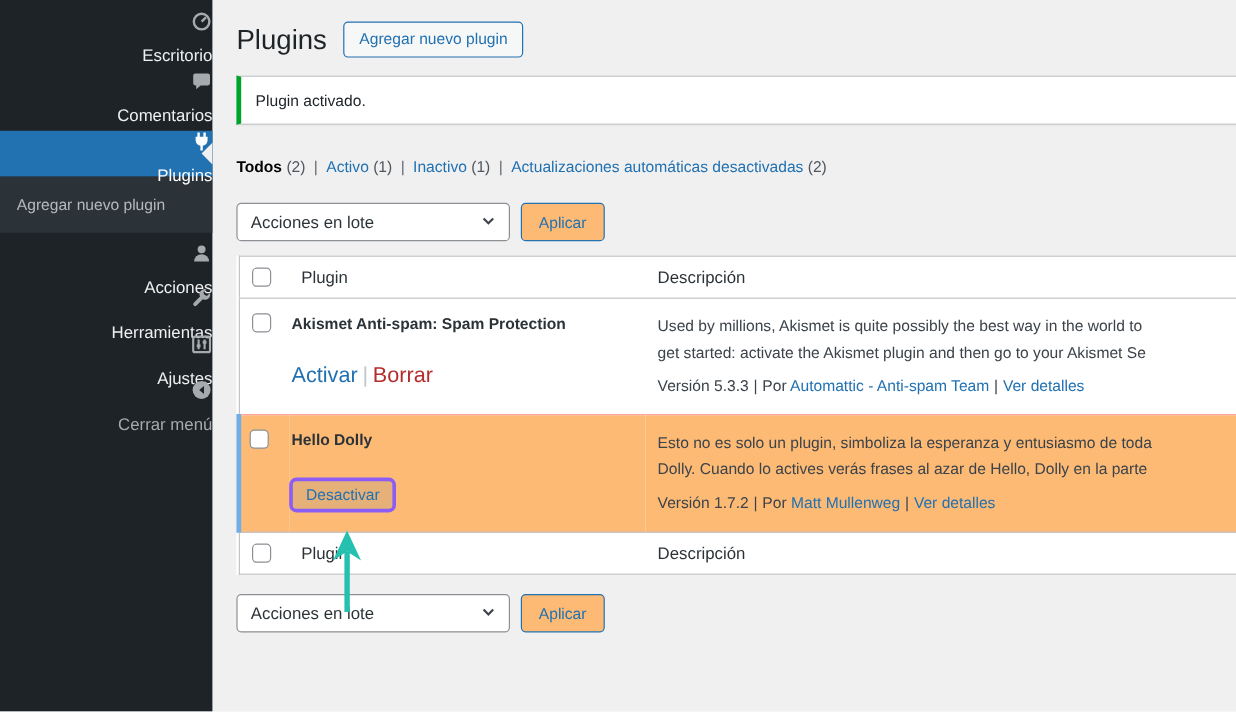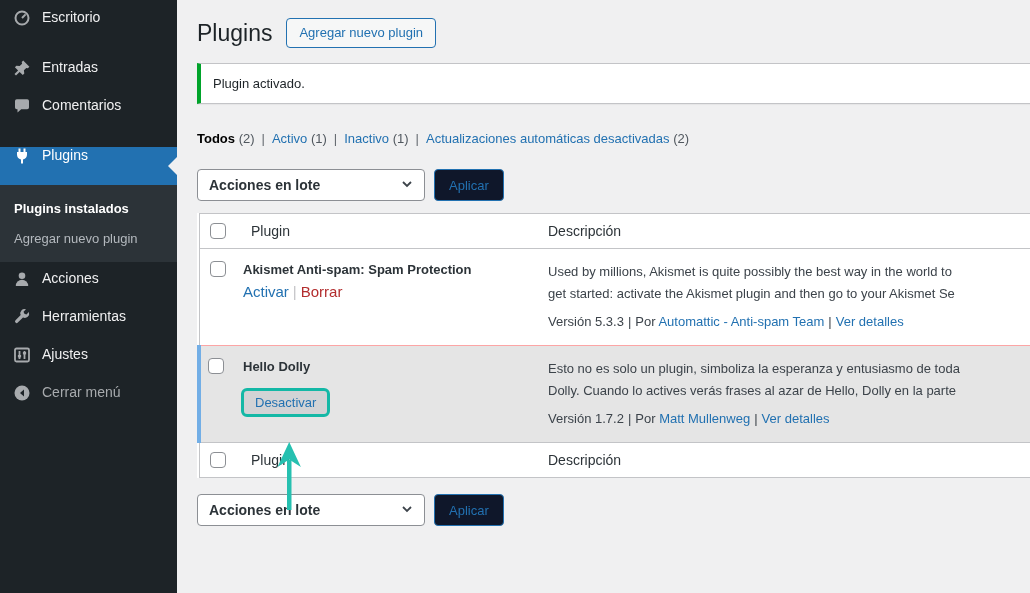--- a/index.html
+++ b/index.html
@@ -11,23 +11,24 @@
     font-family: "Liberation Sans", sans-serif;
     font-size: 13px; color: #3c434a;
   }
 
   
   .sidebar {
     position: absolute; left: 0; top: 0; bottom: 0; width: 177px;
     background: #1d2327; color: #f0f0f1; padding-top: 9px;
   }
   .menu-item {
-    height: 38px; display: flex; align-items: flex-start;
+    height: 38px; display: flex; align-items: flex-end;
     padding-left: 13px; gap: 11px; font-size: 14px; cursor: pointer;
     position: relative;
+    flex-direction: column;
   }
   .menu-item .ico { width: 18px; height: 18px; color: #a7aaad; flex: 0 0 18px; display: flex; }
   .menu-item.active { background: #2271b1; color: #fff; }
   .menu-item.active .ico { color: #fff; }
   .menu-item.active::after {
     content: ""; position: absolute; right: 0; top: 50%; margin-top: -9px;
     border: 9px solid transparent; border-right-color: #f0f0f1;
   }
   .menu-sep { height: 12px; }
   .submenu {
@@ -65,67 +66,67 @@
   .filter-links a { color: #2271b1; text-decoration: none; cursor: pointer; }
   .filter-links .current-filter { color: #000; font-weight: bold; }
   .filter-links .count { color: #50575e; font-weight: normal; }
   .filter-links .sep { color: #646970; margin: 0 7px; }
 
   .bulk-row { margin-top: 23px; display: flex; gap: 9px; align-items: center; }
   .select-box {
     width: 228px; height: 32px; background: #fff;
     border: 1px solid #8c8f94; border-radius: 4px;
     display: flex; align-items: center; justify-content: space-between;
-    padding: 0 10px 0 11px; font-size: 14px; color: #2c3338; cursor: pointer; font-weight: bold;
+    padding: 0 10px 0 11px; font-size: 14px; color: #2c3338; cursor: pointer;
   }
   .btn-apply {
-    background: #0f172a; color: #2271b1; border: 1px solid #2271b1;
+    background: #fdba74; color: #2271b1; border: 1px solid #2271b1;
     border-radius: 4px; height: 32px; padding: 0 14px; font-size: 13px; cursor: pointer;
     font-family: "Liberation Sans", sans-serif;
   }
 
   
   table.plugins {
     margin-top: 12px; border-collapse: collapse; table-layout: fixed;
     background: #fff; border: 1px solid #c3c4c7; width: 1160px;
   }
   table.plugins col.c-check { width: 42px; }
   table.plugins col.c-name  { width: 297px; }
   th, td { text-align: left; vertical-align: top; }
   tr.head-row td { padding: 9px 10px; font-size: 14px; color: #2c3338; }
   tr.head-row td.check-col { padding: 9px 0 0 10px; }
   tr.head-row.top td { border-bottom: 1px solid #c3c4c7; }
   tr.head-row.bottom td { border-top: 1px solid #c3c4c7; }
   tr.plugin-row td { padding: 12px 10px 16px 10px; }
   tr.plugin-row td.check-col { padding: 12px 0 0 10px; }
   tr.plugin-row td.name-col { padding-left: 2px; }
   tr.plugin-row.inactive td { border-bottom: 1px solid #fca5a5; }
-  tr.plugin-row.active td { background: #e5e5e5; }
+  tr.plugin-row.active td { background: #fdba74; }
   tr.plugin-row.active td.check-col { border-left: 4px solid #72aee6; padding-left: 7px; }
 
   .checkbox {
     width: 16px; height: 16px; background: #fff;
     border: 1px solid #8c8f94; border-radius: 4px; cursor: pointer;
   }
   .plugin-name { font-size: 13px; font-weight: bold; color: #2c3338; line-height: 18px; }
-  .row-actions { margin-top: 4px; font-size: 15px; line-height: 18px; }
+  .row-actions { margin-top: 24px; font-size: 18px; line-height: 18px; }
   .row-actions a { text-decoration: none; cursor: pointer; }
   .link-blue { color: #2271b1; }
   .link-red { color: #b32d2e; }
   .action-sep { color: #c3c4c7; margin: 0 4px; }
 
   .desc-line { margin: 0; font-size: 13px; line-height: 22px; color: #3c434a; white-space: nowrap; overflow: hidden; }
   .plugin-meta { margin-top: 9px; font-size: 13px; color: #3c434a; white-space: nowrap; }
   .plugin-meta a { color: #2271b1; text-decoration: none; cursor: pointer; }
   .meta-sep { color: #3c434a; margin: 0 4px; }
 
   
   .annotate-box {
-    display: inline-block; margin-top: 12px; margin-left: -2px;
-    padding: 4px 11px; border: 3px solid #14b8a6; border-radius: 6px;
+    display: inline-block; margin-top: 22px; margin-left: -2px;
+    padding: 4px 11px; border: 3px solid #8b5cf6; border-radius: 6px;
     background: rgba(125, 135, 145, 0.18);
   }
   .annotate-box a { font-size: 13px; }
 
   .annotation-arrow { position: absolute; left: 276px; top: 442px; width: 26px; height: 68px; pointer-events: none; z-index: 40; }
 
   .bottom-bulk { margin-top: 16px; }
 </style>
 </head>
 <body>
@@ -137,54 +138,45 @@
       <svg viewBox="0 0 18 18" width="18" height="18">
           <circle cx="9" cy="9" r="6.5" fill="none" stroke="currentColor" stroke-width="2"></circle>
           <path d="M9 9 L12.6 5.4" stroke="currentColor" stroke-width="2"></path>
         </svg>
     </span>
     <span>Escritorio</span>
   </div>
 
   <div class="menu-sep"></div>
 
+
+
+
   <div class="menu-item">
     <span class="ico">
       <svg viewBox="0 0 18 18" width="18" height="18">
-          <path fill="currentColor" d="M10.2 1.6 16.4 7.8 14.9 9.3 13.3 8.9 10.9 11.3 11.3 14.6 9.8 16.1 6.6 12.9 3 16.5 1.5 15 5.1 11.4 1.9 8.2 3.4 6.7 6.7 7.1 9.1 4.7 8.7 3.1z"></path>
-        </svg>
-    </span>
-    <span>Entradas</span>
-  </div>
-
-
-
-  <div class="menu-item">
-    <span class="ico">
-      <svg viewBox="0 0 18 18" width="18" height="18">
           <path fill="currentColor" d="M2 4 a1.8 1.8 0 0 1 1.8-1.8 h10.4 A1.8 1.8 0 0 1 16 4 v6.4 a1.8 1.8 0 0 1-1.8 1.8 H8.2 L4.5 15.4 v-3.2 H3.8 A1.8 1.8 0 0 1 2 10.4z"></path>
         </svg>
     </span>
     <span>Comentarios</span>
   </div>
 
   <div class="menu-sep"></div>
 
 
   <div class="menu-item active">
     <span class="ico">
       <svg viewBox="0 0 18 18" width="18" height="18">
           <path fill="currentColor" d="M5.5 1.5 h2 V5 h3 V1.5 h2 V5 H14 v2.5 a5 5 0 0 1-4 4.9 V16.5 H8 V12.4 A5 5 0 0 1 4 7.5 V5 h1.5z"></path>
         </svg>
     </span>
     <span>Plugins</span>
   </div>
 
   <div class="submenu">
-    <div class="submenu-item current">Plugins instalados</div>
     <div class="submenu-item">Agregar nuevo plugin</div>
   </div>
 
   <div class="menu-item group-after-submenu">
     <span class="ico">
       <svg viewBox="0 0 18 18" width="18" height="18">
           <circle cx="9" cy="5.8" r="3.3" fill="currentColor"></circle>
           <path fill="currentColor" d="M2.8 16 a6.2 6.2 0 0 1 12.4 0z"></path>
         </svg>
     </span>

